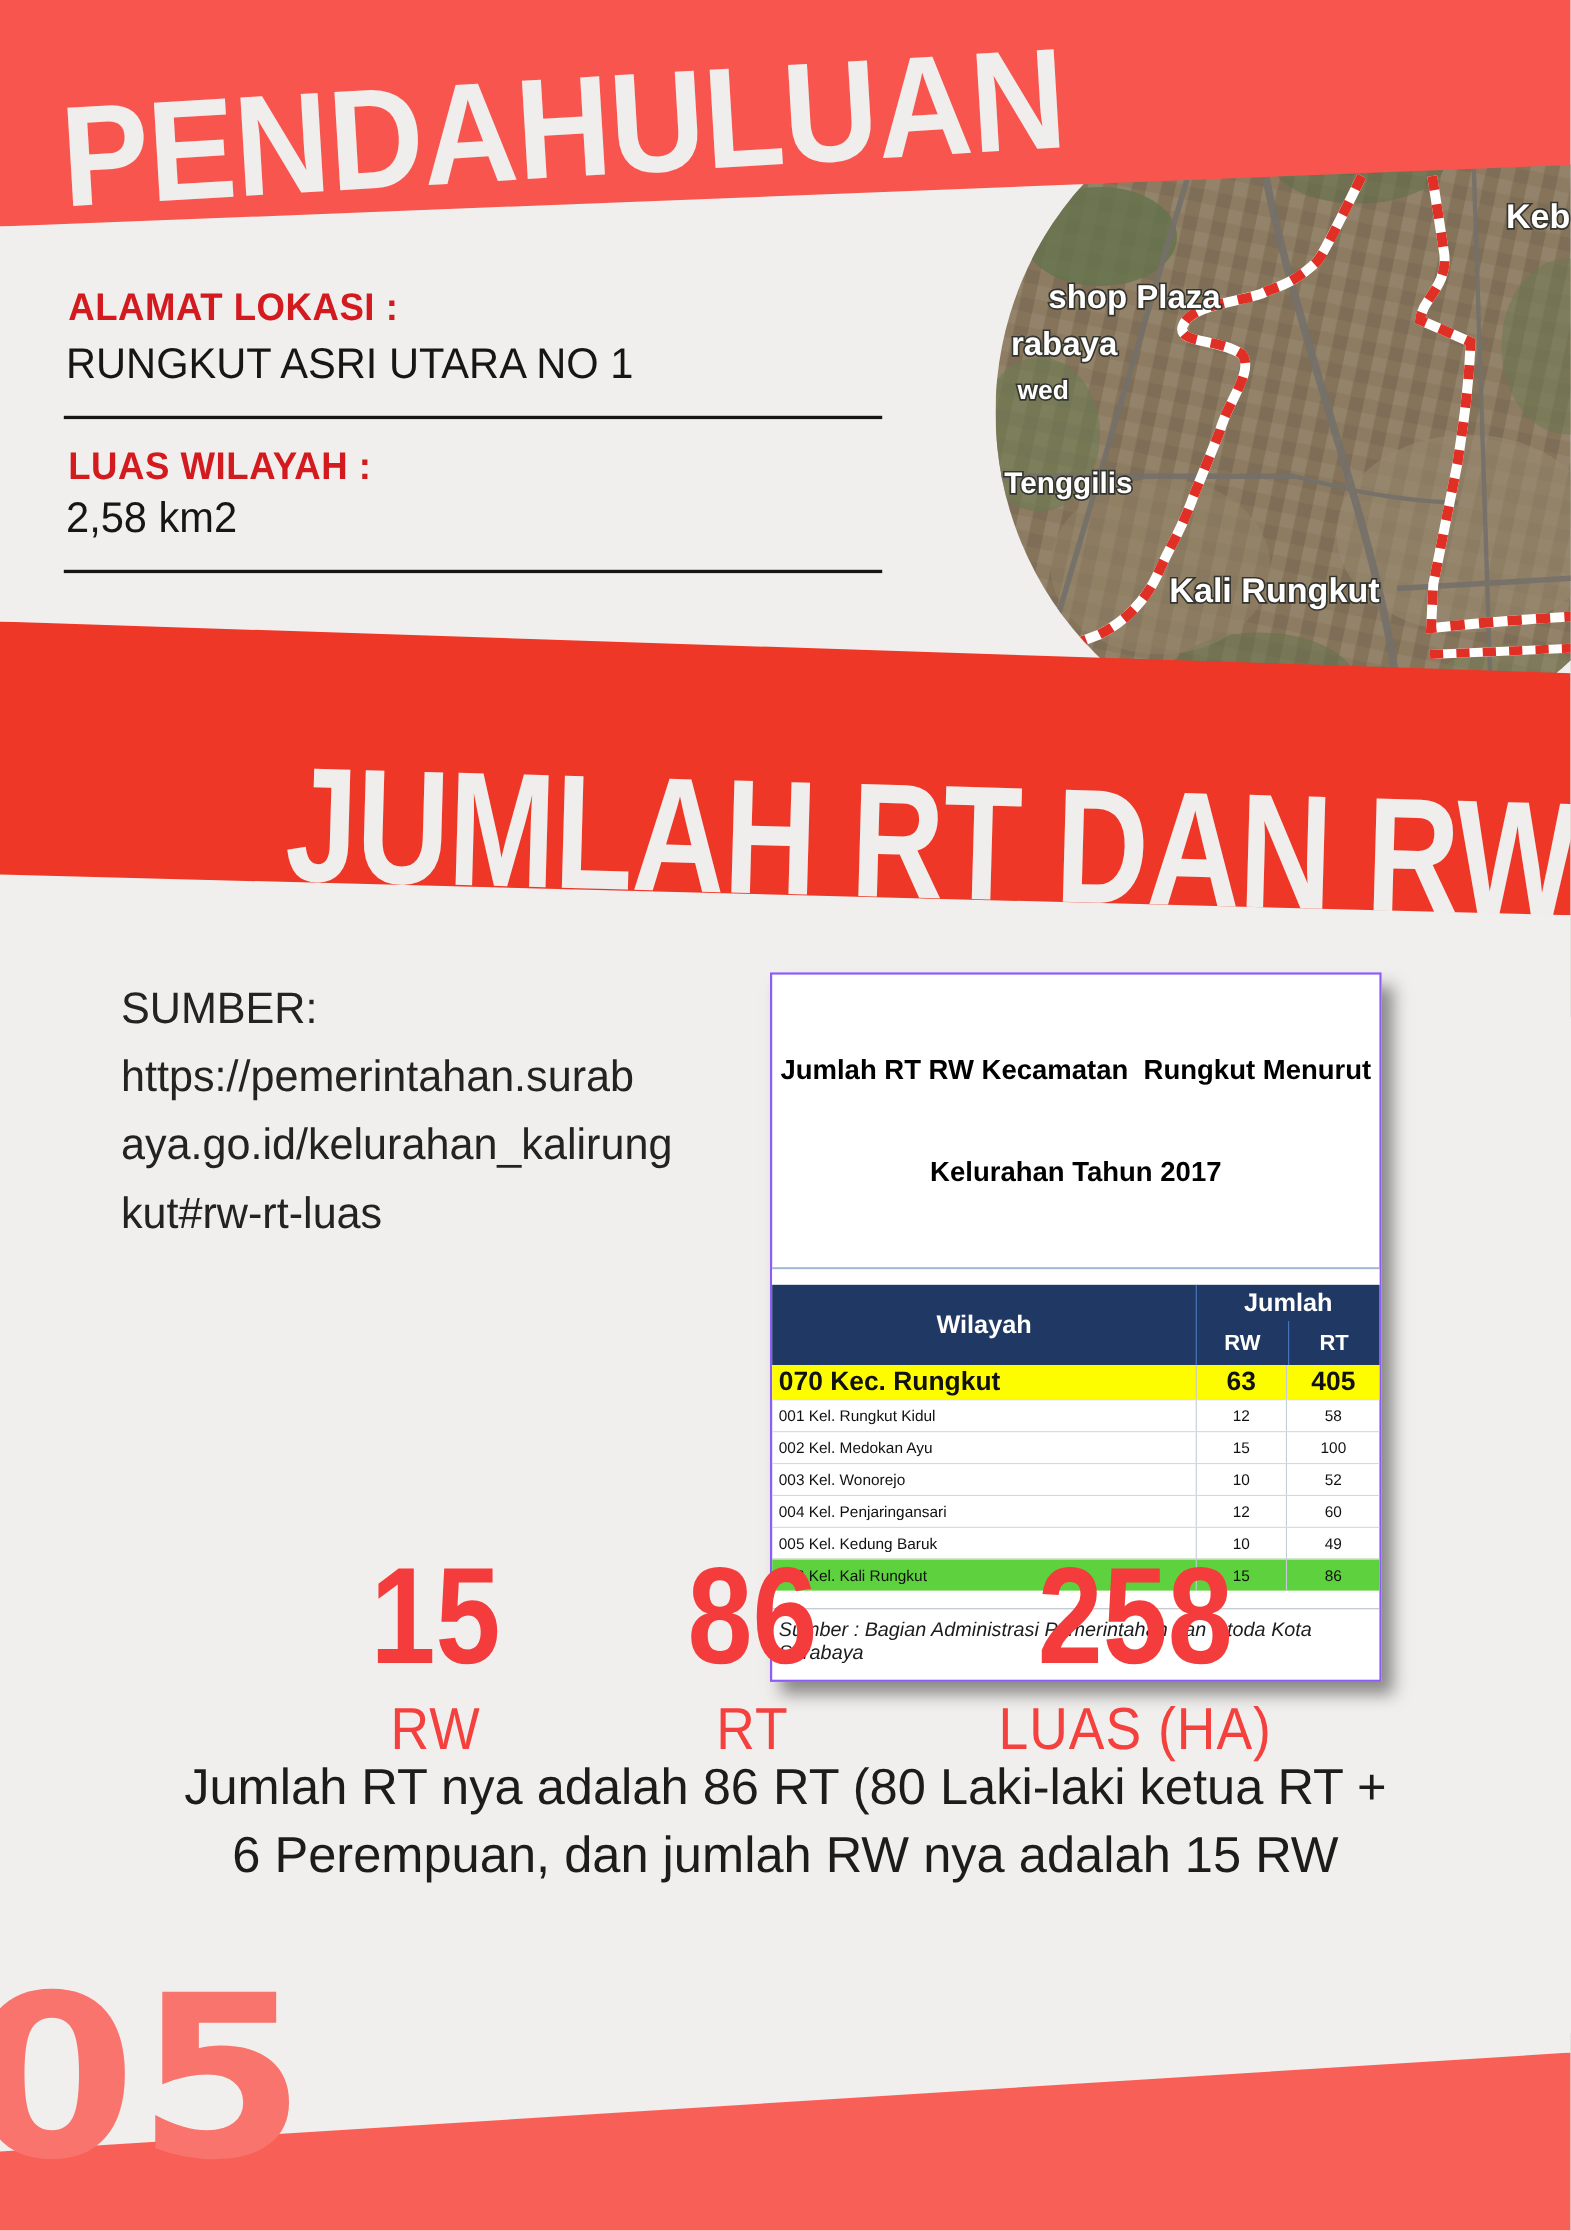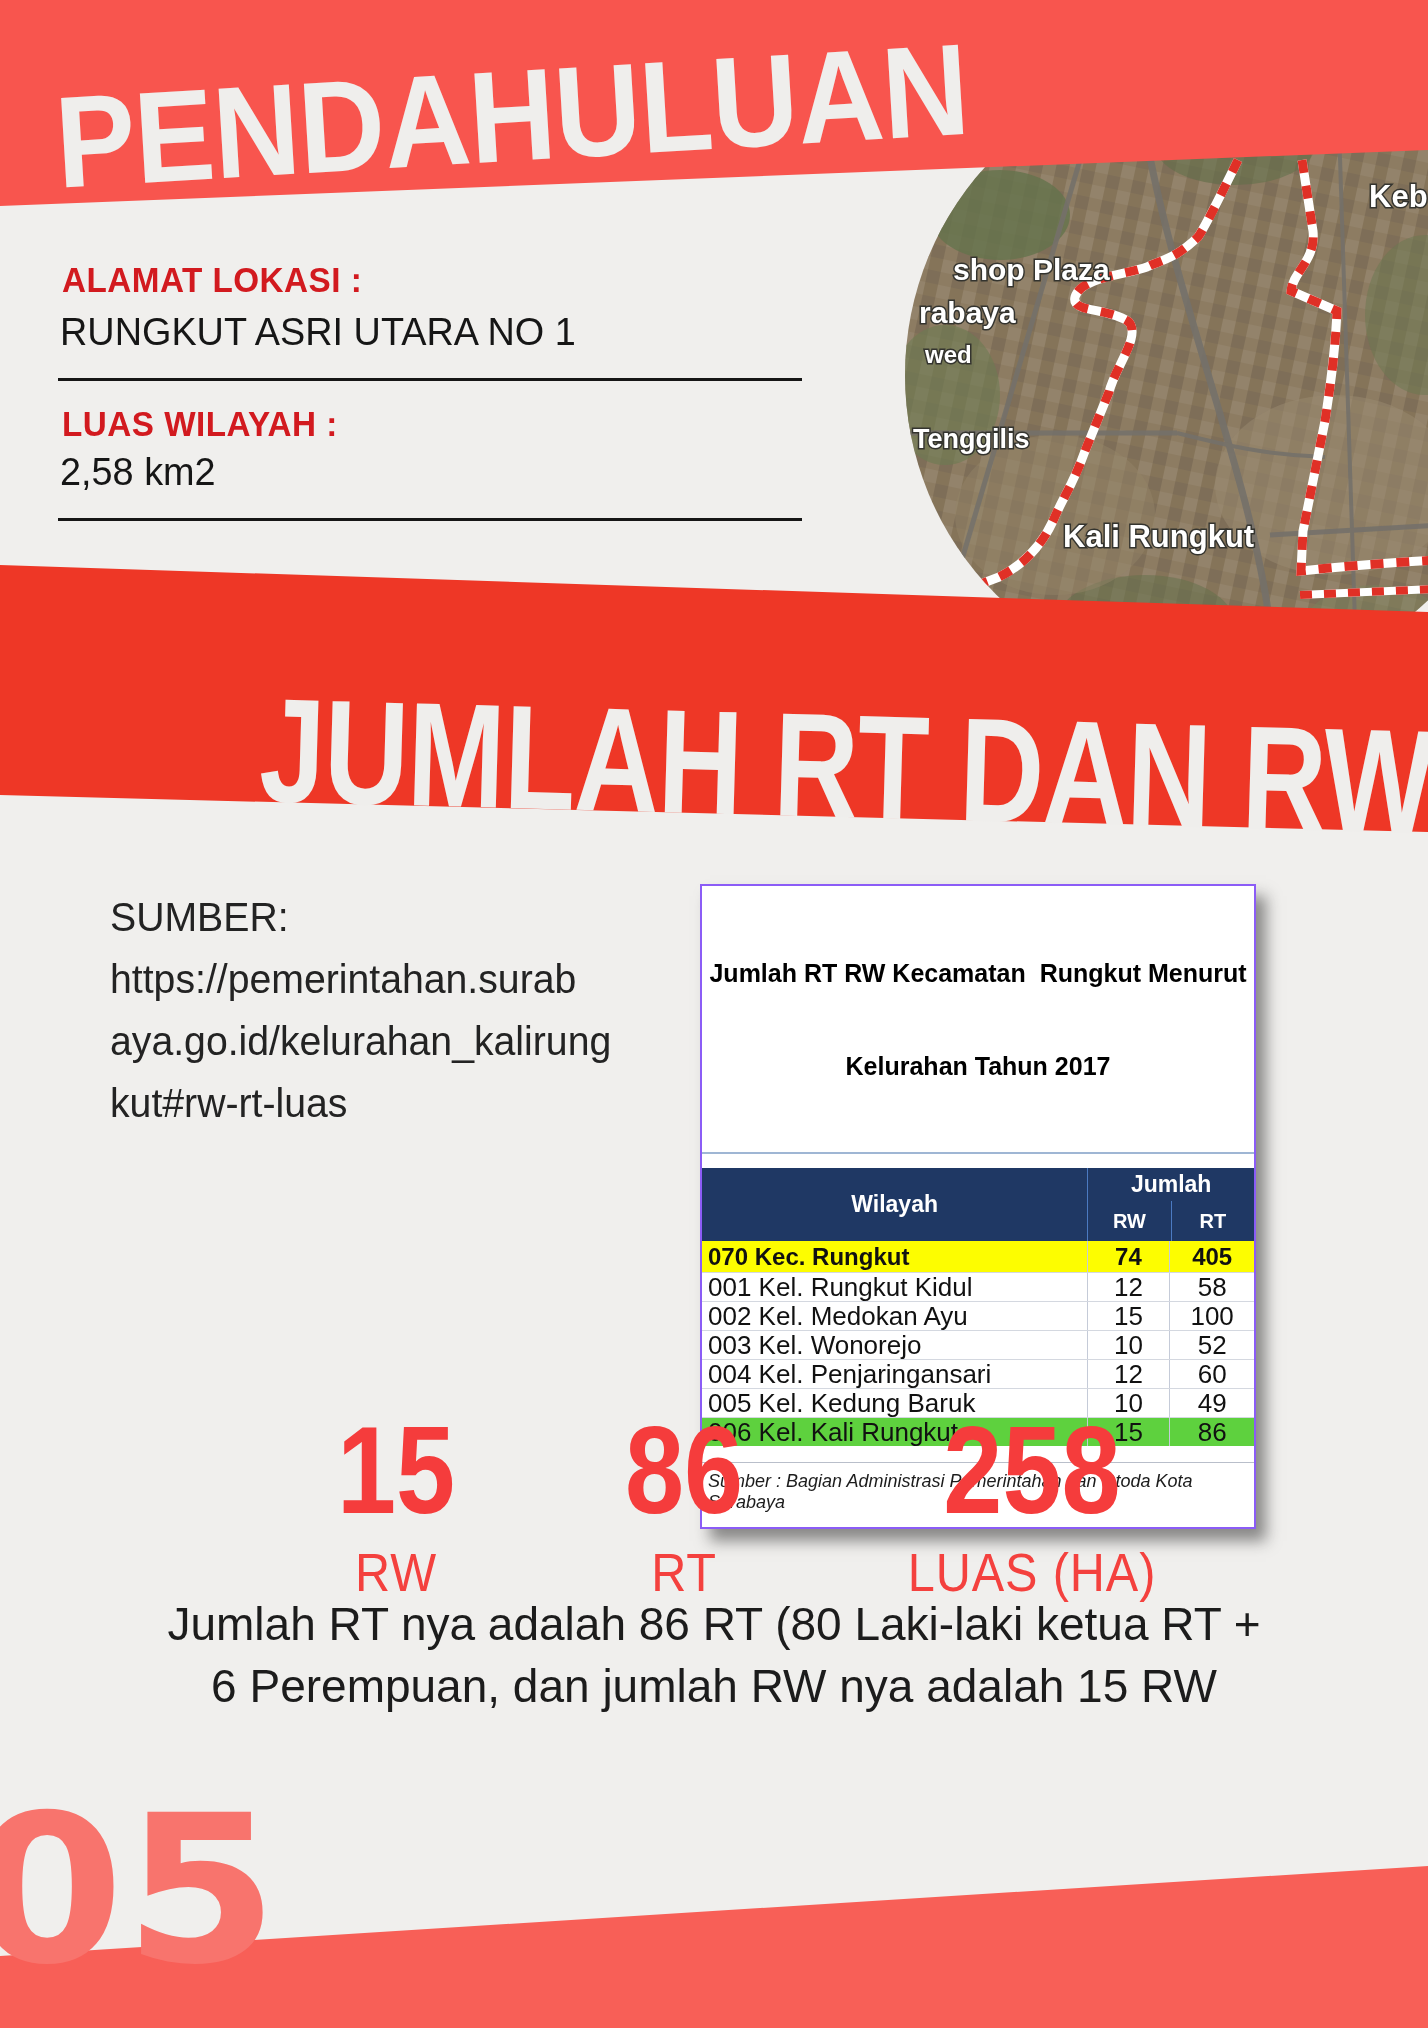--- a/index.html
+++ b/index.html
@@ -44,21 +44,21 @@
   .tbl-title{padding:9px 4px 7px;text-align:center;font-weight:700;font-size:25px;line-height:1.25;
              color:#000;border-bottom:2px solid #9fb6d4;white-space:pre-wrap;}
   .tbl-spacer{height:14px;background:#fff;}
   .tbl-header{display:flex;background:#1f3864;color:#fff;font-weight:700;}
   .th-wilayah{width:386px;display:flex;align-items:center;justify-content:center;font-size:23px;}
   .th-right{width:166px;border-left:1px solid #4b7ac2;display:flex;flex-direction:column;}
   .th-jumlah{height:33px;display:flex;align-items:center;justify-content:center;font-size:23px;}
   .th-sub{display:flex;height:40px;}
   .th-sub div{width:50%;display:flex;align-items:center;justify-content:center;font-size:20px;}
   .th-sub div + div{border-left:1px solid #4b7ac2;}
-  .trow{display:flex;align-items:center;height:28px;font-size:26px;color:#111;
+  .trow{display:flex;align-items:center;height:28px;font-size:14px;color:#111;
         border-top:1px solid #d4d8e0;}
   .c-name{width:380px;padding-left:6px;white-space:nowrap;overflow:hidden;}
   .c-rw,.c-rt{width:82px;text-align:center;border-left:1px solid #c5cbd8;align-self:stretch;
               display:flex;align-items:center;justify-content:center;}
   .c-rt{width:84px;}
   .trow.yellow{background:#fdfd00;font-weight:700;font-size:24px;height:31px;border-top:none;}
   .trow.green{background:#5ed13e;}
   .trow.navy{background:#17293f;color:#fff;font-weight:700;height:32px;font-size:22px;}
   .trow.navy .c-rw,.trow.navy .c-rt{border-left-color:#30486a;}
   .tbl-gap{height:16px;}
@@ -165,21 +165,21 @@
       <div class="th-right">
         <div class="th-jumlah">Jumlah</div>
         <div class="th-sub">
           <div>RW</div>
           <div>RT</div>
         </div>
       </div>
     </div>
     <div class="trow yellow">
       <div class="c-name">070 Kec. Rungkut</div>
-      <div class="c-rw">74</div>
+      <div class="c-rw">63</div>
       <div class="c-rt">405</div>
     </div>
     <div class="trow">
       <div class="c-name">001 Kel. Rungkut Kidul</div>
       <div class="c-rw">12</div>
       <div class="c-rt">58</div>
     </div>
     <div class="trow">
       <div class="c-name">002 Kel. Medokan Ayu</div>
       <div class="c-rw">15</div>

